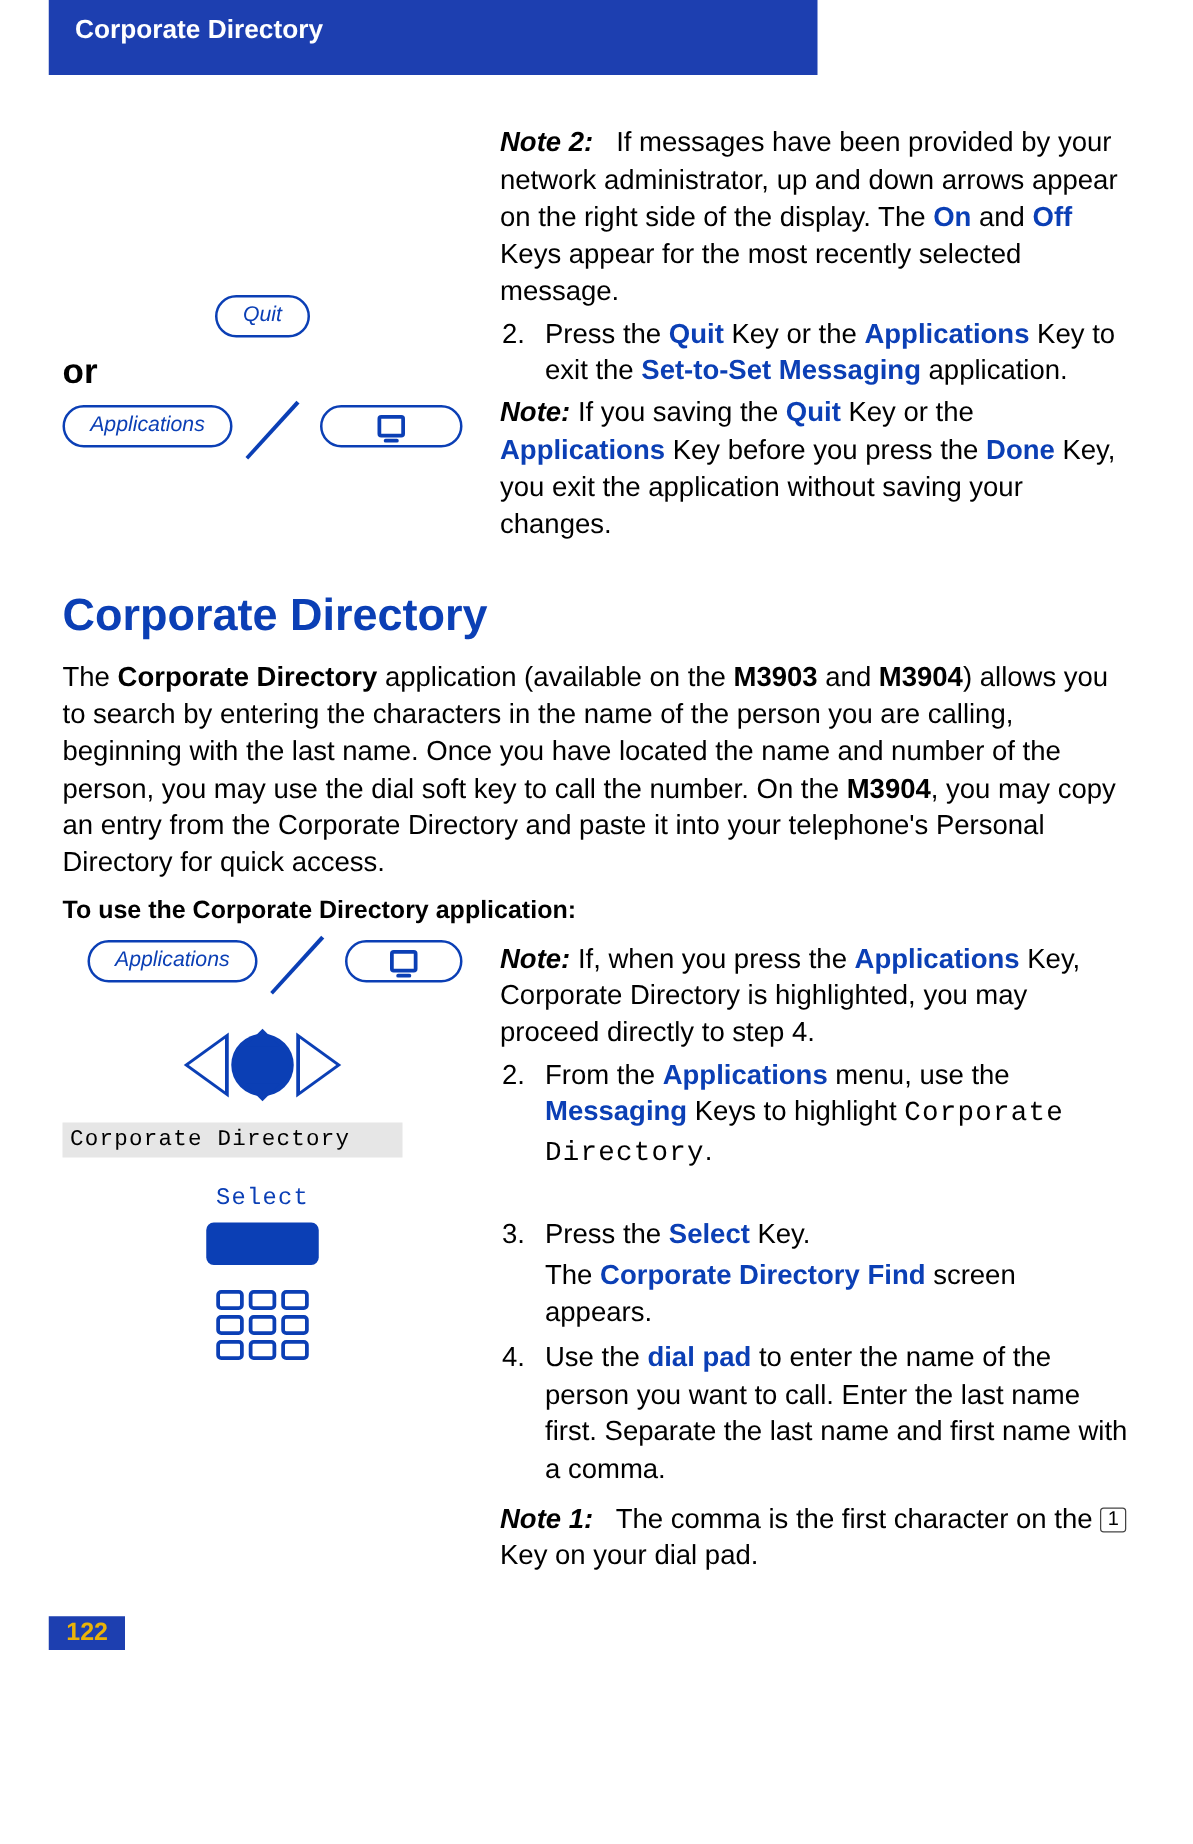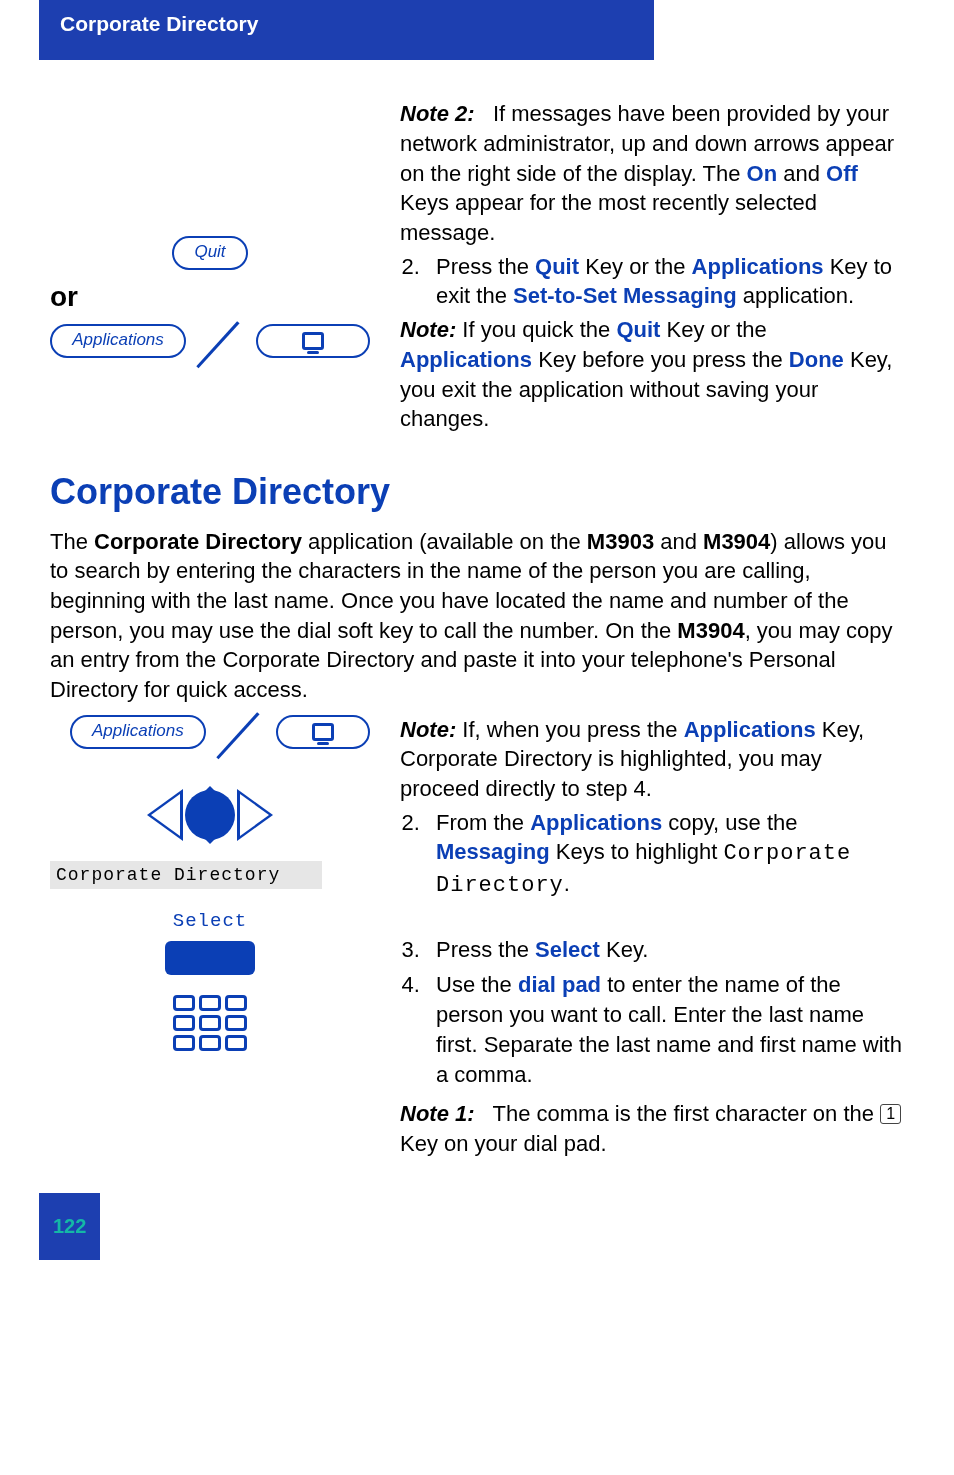--- a/index.html
+++ b/index.html
@@ -243,24 +243,24 @@
     border-radius: 3px;
     padding: 0 5px;
     font-size: 16px;
     line-height: 18px;
     vertical-align: 2px;
     font-family: Arial, sans-serif;
   }
   .page-num {
     display: inline-block;
     background: #1d3fb0;
-    color: #14b8a6;
+    color: #eab308;
     font-weight: bold;
     font-size: 20px;
-    padding: 20px 14px;
+    padding: 0 14px;
     margin-top: 30px;
     margin-left: -11px;
   }
   .lcd-inline {
     font-family: "Courier New", monospace;
     letter-spacing: 1px;
   }
 </style>
 </head>
 <body>
@@ -295,30 +295,31 @@
       <p class="tight">
         <span class="bold italic">Note 2:</span>&nbsp;&nbsp;
         <span>If messages have been provided by your network administrator, up and down arrows appear on the right side of the display. The </span><span class="blue">On</span><span> and </span><span class="blue">Off</span><span> Keys appear for the most recently selected message.</span>
       </p>
       <ol class="steps" start="2">
         <li>
           <span>Press the </span><span class="blue">Quit</span><span> Key or the </span><span class="blue">Applications</span><span> Key to exit the </span><span class="blue">Set-to-Set Messaging</span><span> application.</span>
         </li>
       </ol>
       <p class="tight">
-        <span class="bold italic">Note:</span><span> If you quick the </span><span class="blue">Quit</span><span> Key or the </span><span class="blue">Applications</span><span> Key before you press the </span><span class="blue">Done</span><span> Key, you exit the application without saving your changes.</span>
+        <span class="bold italic">Note:</span><span> If you saving the </span><span class="blue">Quit</span><span> Key or the </span><span class="blue">Applications</span><span> Key before you press the </span><span class="blue">Done</span><span> Key, you exit the application without saving your changes.</span>
       </p>
     </div>
   </div>
 
   
   <h1 class="section-title">Corporate Directory</h1>
   <p class="tight">
     <span>The </span><span class="bold">Corporate Directory</span><span> application (available on the </span><span class="bold">M3903</span><span> and </span><span class="bold">M3904</span><span>) allows you to search by entering the characters in the name of the person you are calling, beginning with the last name. Once you have located the name and number of the person, you may use the dial soft key to call the number. On the </span><span class="bold">M3904</span><span>, you may copy an entry from the Corporate Directory and paste it into your telephone's Personal Directory for quick access.</span>
   </p>
+  <p class="bold tight" style="margin-top:10px; font-size:20px;">To use the Corporate Directory application:</p>
 
   
   <div class="two-col" style="margin-top:6px">
     <div class="left-col">
 
       <div class="btn-row" style="margin-top:4px; justify-content:flex-start; padding-left:20px">
         <span class="pill">
           <span>Applications</span>
         </span>
         <span class="slash">／</span>
@@ -351,27 +352,30 @@
         </div>
       </div>
     </div>
 
     <div class="right-col">
       <p class="tight">
         <span class="bold italic">Note:</span><span> If, when you press the </span><span class="blue">Applications</span><span> Key, Corporate Directory is highlighted, you may proceed directly to step 4.</span>
       </p>
       <ol class="steps" start="2">
         <li>
-          <span>From the </span><span class="blue">Applications</span><span> copy, use the </span><span class="blue">Messaging</span><span> Keys to highlight </span><span class="lcd-inline">Corporate Directory</span><span>.</span>
+          <span>From the </span><span class="blue">Applications</span><span> menu, use the </span><span class="blue">Messaging</span><span> Keys to highlight </span><span class="lcd-inline">Corporate Directory</span><span>.</span>
         </li>
       </ol>
       <div style="height:26px"></div>
       <ol class="steps" start="3">
         <li>
           <span>Press the </span><span class="blue">Select</span><span> Key.</span>
+          <div class="tight" style="margin-top:4px">
+            <span>The </span><span class="blue">Corporate Directory Find</span><span> screen appears.</span>
+          </div>
         </li>
         <li style="margin-top:6px">
           <span>Use the </span><span class="blue">dial pad</span><span> to enter the name of the person you want to call. Enter the last name first. Separate the last name and first name with a comma.</span>
         </li>
       </ol>
       <p class="tight" style="margin-top:10px">
         <span class="bold italic">Note 1:</span>&nbsp;&nbsp;<span> The comma is the first character on the </span><span class="key-1">1</span><span> Key on your dial pad.</span>
       </p>
     </div>
   </div>

